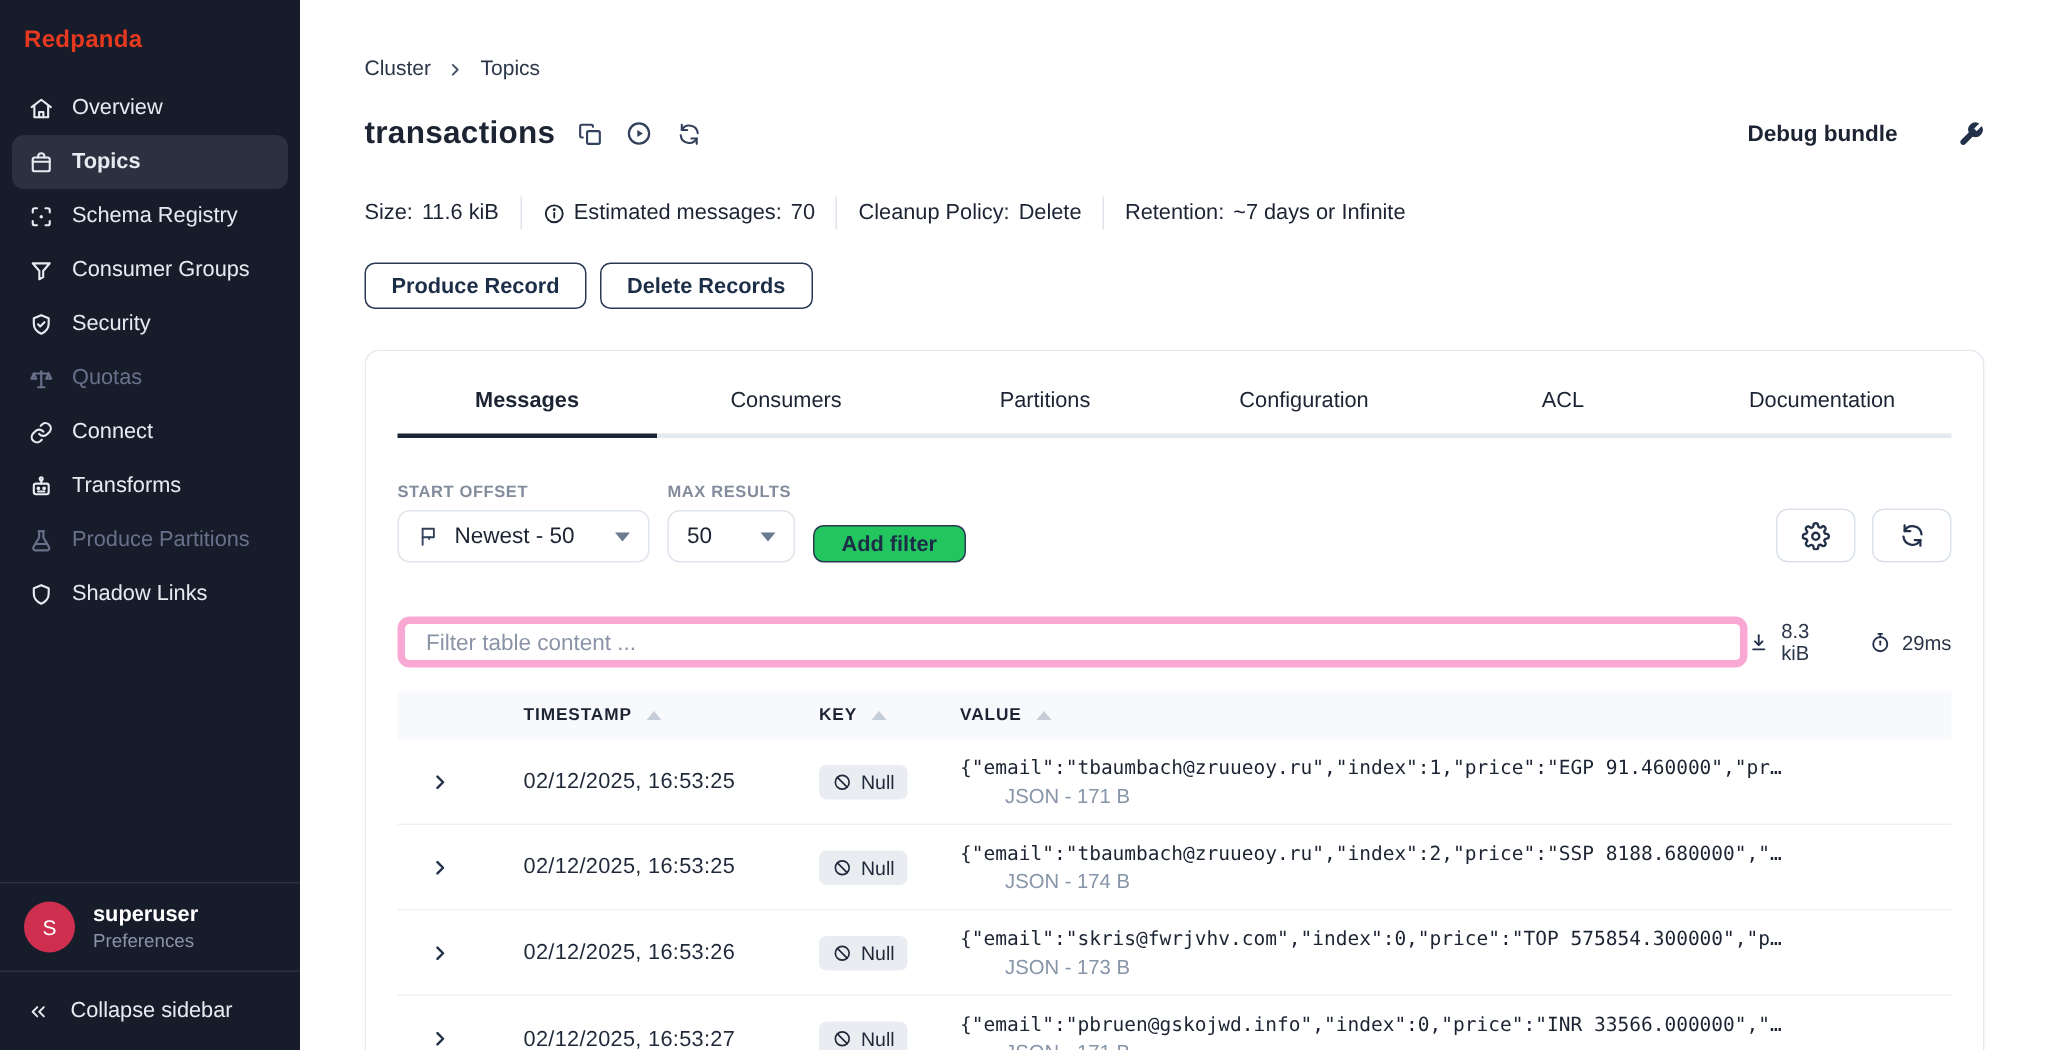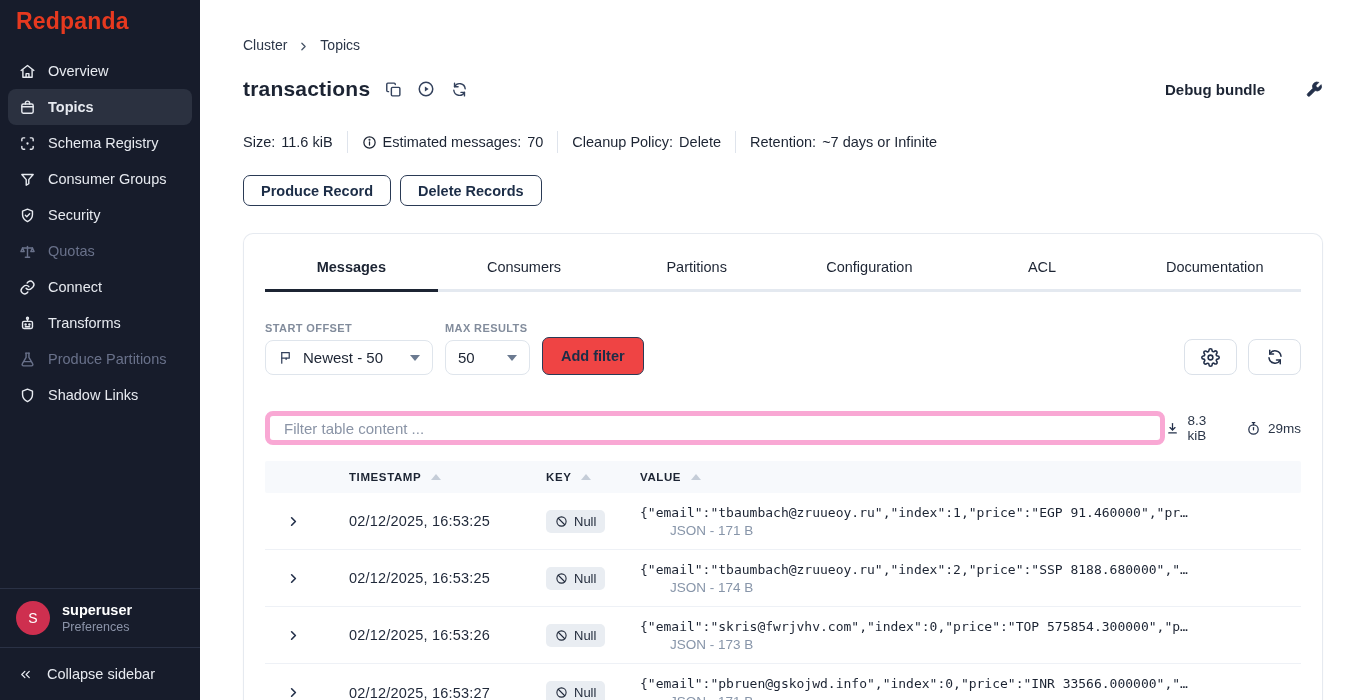--- a/index.html
+++ b/index.html
@@ -2,21 +2,21 @@
 <html><head>
 <meta charset="utf-8">
 <style>
   * { margin:0; padding:0; box-sizing:border-box; }
   html,body { width:1366px; height:700px; overflow:hidden; background:#fff;
     font-family:"Liberation Sans","DejaVu Sans",sans-serif; }
   .app { display:flex; width:1366px; height:700px; }
 
   
   .sidebar { width:200px; background:#171c2b; color:#e7eaf0; display:flex; flex-direction:column; flex-shrink:0; }
-  .logo { font-size:23px; font-weight:bold; color:#e6391f; padding:8px 16px 14px 16px; letter-spacing:.2px; }
+  .logo { font-size:16px; font-weight:bold; color:#e6391f; padding:18px 16px 14px 16px; letter-spacing:.2px; }
   .nav { flex:1; padding:4px 8px; }
   .nav-item { display:flex; align-items:center; gap:12px; height:36px; padding:0 10px; border-radius:8px;
     font-size:14.5px; color:#e7eaf0; cursor:pointer; }
   .nav-item .nicon { width:18px; height:18px; display:flex; align-items:center; justify-content:center; flex-shrink:0; }
   .nav-item svg { stroke:#e7eaf0; }
   .nav-item.active { background:#2b3140; font-weight:bold; }
   .nav-item.disabled { color:#69718a; }
   .nav-item.disabled svg { stroke:#69718a; }
   .side-sep { border-top:1px solid #2a3145; }
   .user-row { display:flex; align-items:center; gap:12px; padding:12px 16px; }
@@ -53,22 +53,22 @@
     border-bottom:3px solid #e4e9f0; }
   .tab.active { font-weight:bold; border-bottom-color:#1c2433; }
   .card-body { padding:0 21px; }
   .controls { display:flex; align-items:flex-end; margin-top:30px; }
   .ctl-label { font-size:11px; font-weight:bold; letter-spacing:.4px; color:#828c9c; margin-bottom:6px; }
   .select { display:flex; align-items:center; gap:10px; border:1px solid #dfe5ec; border-radius:8px;
     height:35px; padding:0 12px; font-size:15px; color:#1c2433; cursor:pointer; background:#fff; }
   .caret { width:0; height:0; border-left:5px solid transparent; border-right:5px solid transparent;
     border-top:6px solid #6b7a90; margin-left:6px; }
   .ctl-group { margin-right:12px; }
-  .addfilter { align-self:flex-end; border:1.5px solid #2a3a55; border-radius:7px; background:#ef4444;
-    font-size:14.5px; font-weight:bold; color:#1c2d47; height:38px; padding:0 18px; cursor:pointer;
+  .addfilter { align-self:flex-end; border:1.5px solid #2a3a55; border-radius:7px; background:#22c55e;
+    font-size:14.5px; font-weight:bold; color:#1c2d47; height:25px; padding:0 18px; cursor:pointer;
     font-family:"Liberation Sans",sans-serif; }
   .ctl-right { margin-left:auto; display:flex; gap:11px; }
   .icon-btn { width:53px; height:36px; border:1px solid #dbe1e9; border-radius:8px; background:#fff;
     display:flex; align-items:center; justify-content:center; cursor:pointer; }
   .filter-row { display:flex; align-items:center; margin-top:36px; }
   .filter-input { width:905px; height:34px; border:5px solid #f9a8d4; border-radius:8px; padding:0 14px;
     font-size:15px; color:#1c2433; outline:none; font-family:"Liberation Sans",sans-serif; }
   .filter-input::placeholder { color:#8a94a6; }
   .fetch-meta { margin-left:auto; display:flex; align-items:center; gap:7px; font-size:13.5px; color:#2b3648; }
   .fetch-meta .gap { width:4px; }

